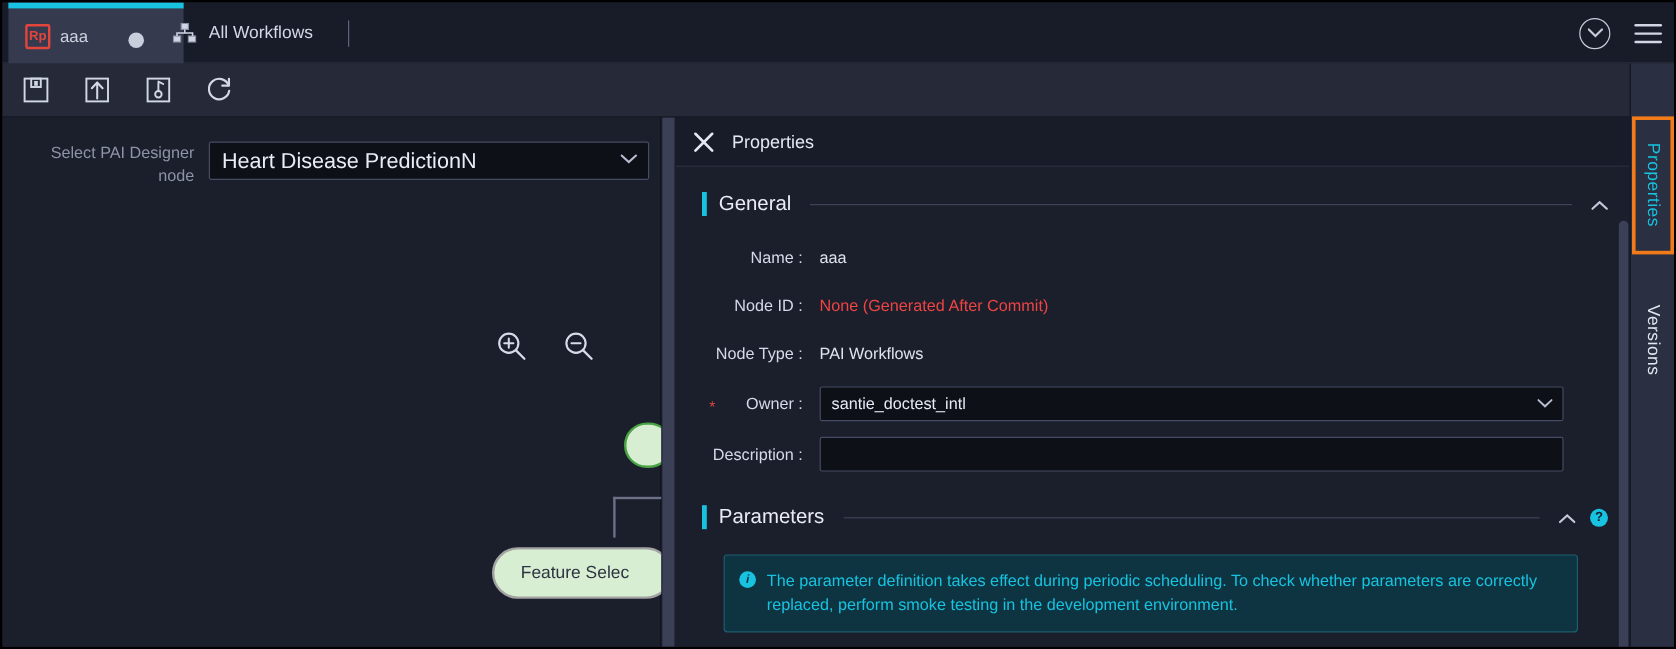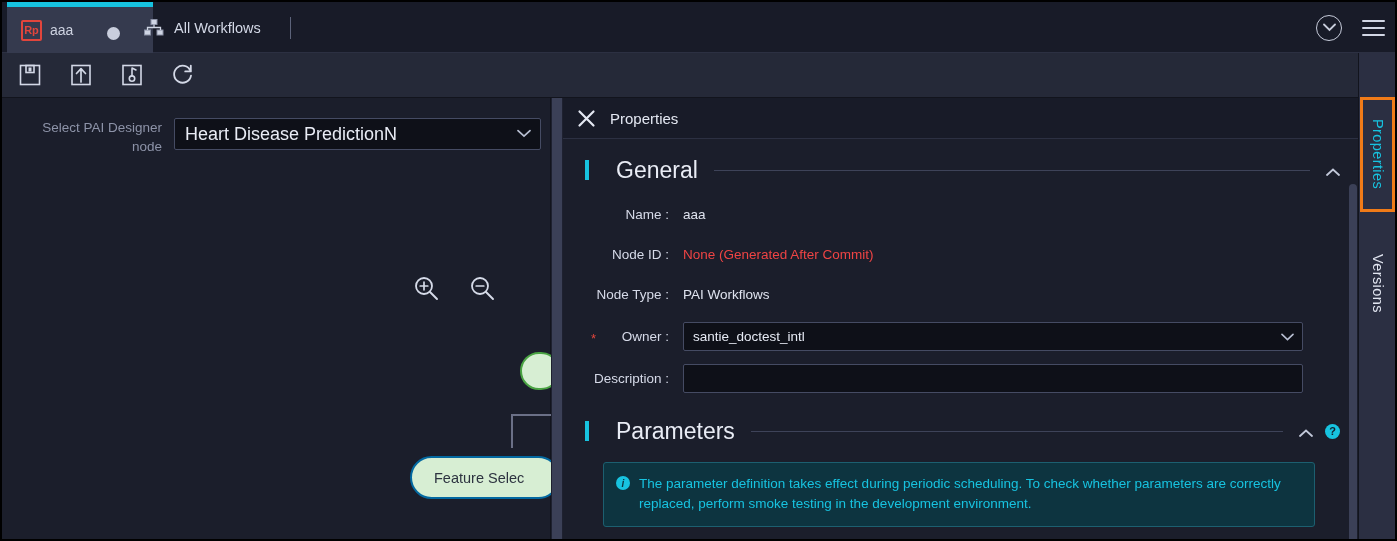--- a/index.html
+++ b/index.html
@@ -129,21 +129,21 @@
     width: 1.5px; height: 34px; background: #6b7087;
   }
   .edge-h {
     position: absolute; left: 509px; top: 316px;
     width: 45px; height: 1.5px; background: #6b7087;
   }
   .node-feat {
     position: absolute; left: 408px; top: 358px;
     width: 150px; height: 43px;
     background: #d7eed3;
-    border: 2px solid #0369a1;
+    border: 2px solid #a3a3a3;
     border-radius: 22px;
     display: flex; align-items: center;
     padding-left: 22px;
     overflow: hidden;
     white-space: nowrap;
   }
   .node-feat span { color: #2d3340; font-size: 14.5px; }
 
   
   .splitter {
@@ -173,21 +173,21 @@
     width: 795px; height: 400px;
     padding: 0;
   }
 
   .section-head {
     display: flex; align-items: center;
     margin: 18px 18px 0 22px;
     height: 26px;
   }
   .sec-bar { width: 4px; height: 20px; background: #17c3e0; margin-right: 10px; }
-  .sec-title { color: #e9ecf5; font-size: 23px; white-space: nowrap; margin-left: 17px; }
+  .sec-title { color: #e9ecf5; font-size: 17px; white-space: nowrap; }
   .sec-line { flex: 1; height: 1px; background: #3e4359; margin: 0 16px; }
   .sec-chev { width: 14px; height: 14px; cursor: pointer; }
   .sec-help {
     width: 15px; height: 15px; border-radius: 50%;
     background: #17c3e0; color: #10202c;
     font-size: 11px; font-weight: bold;
     display: flex; align-items: center; justify-content: center;
     margin-left: 12px; cursor: pointer;
   }
 

